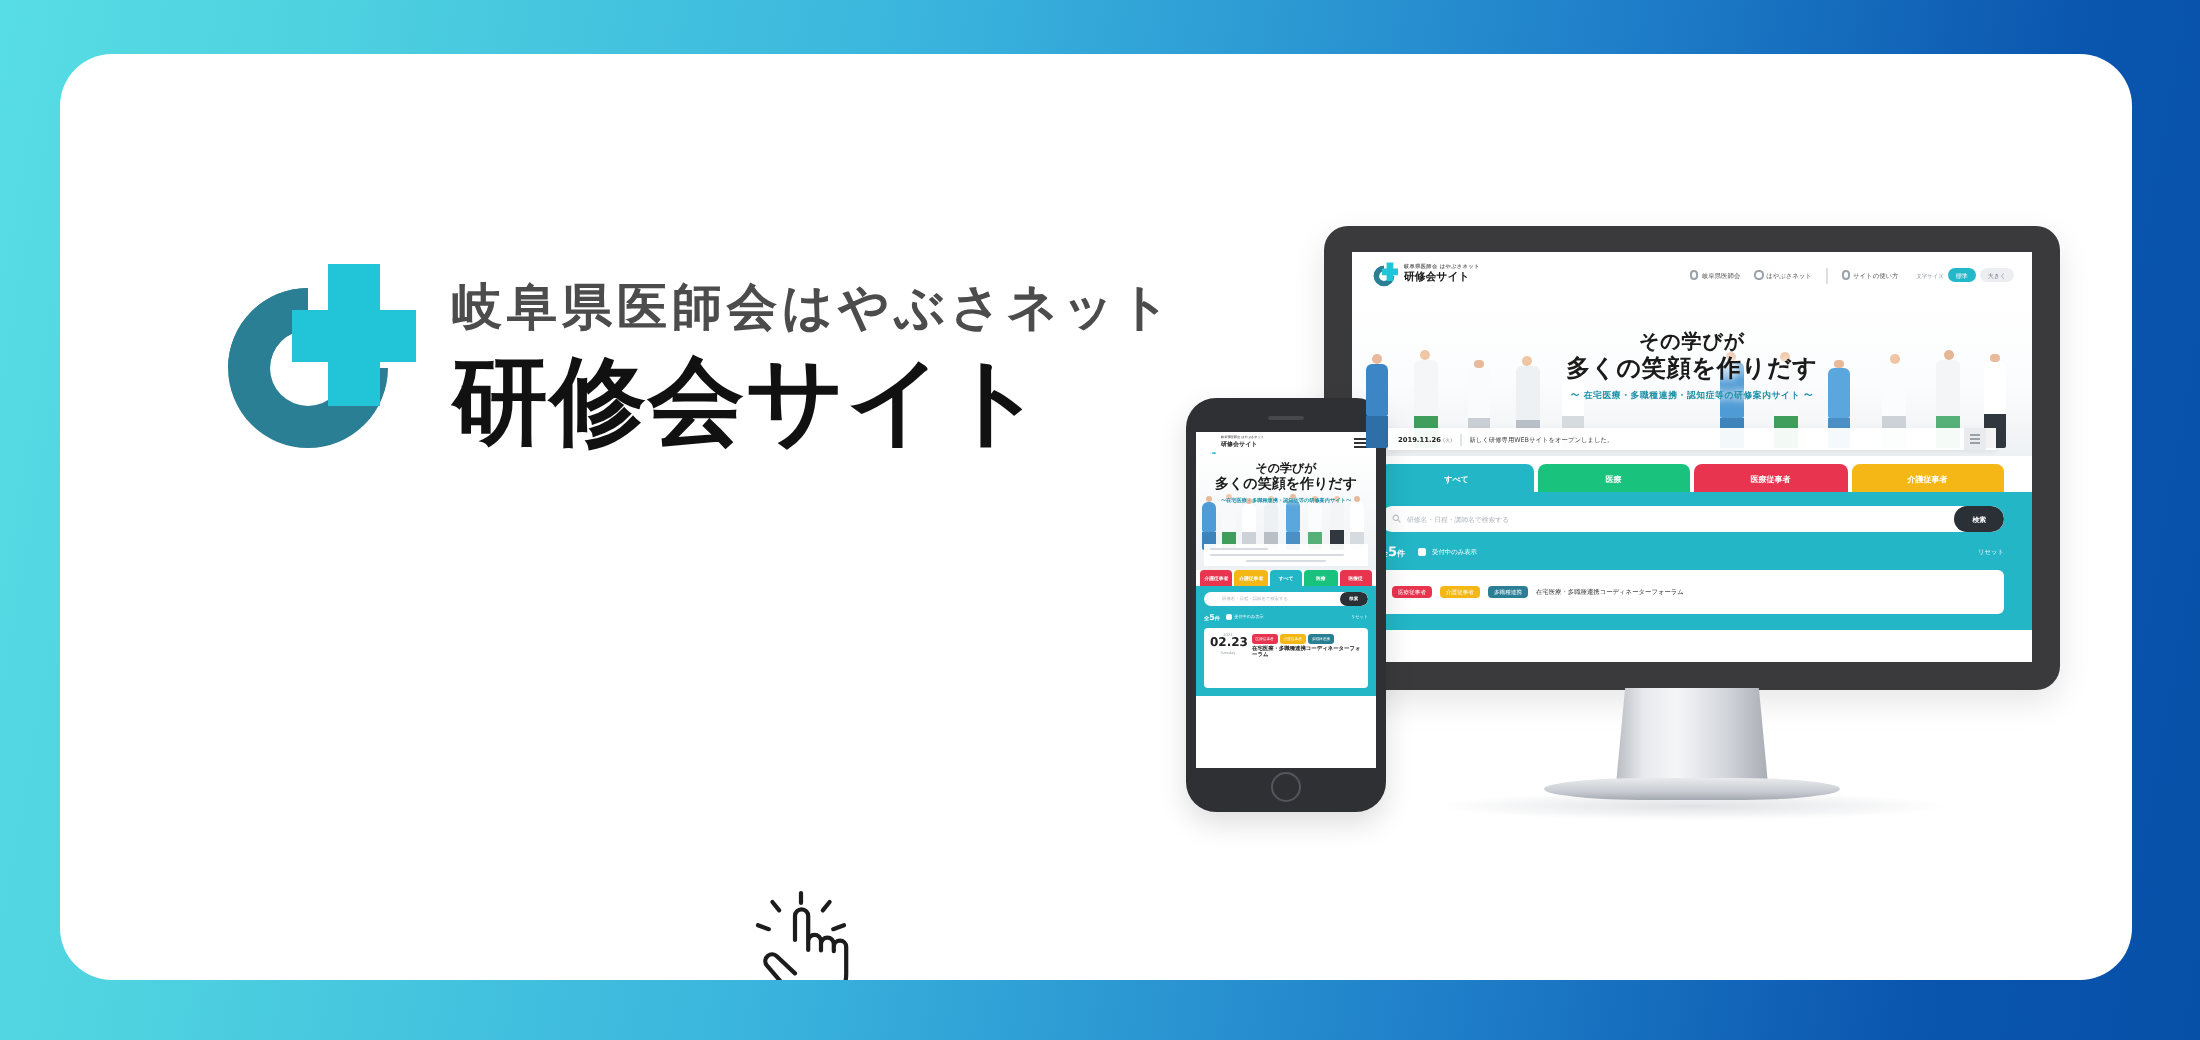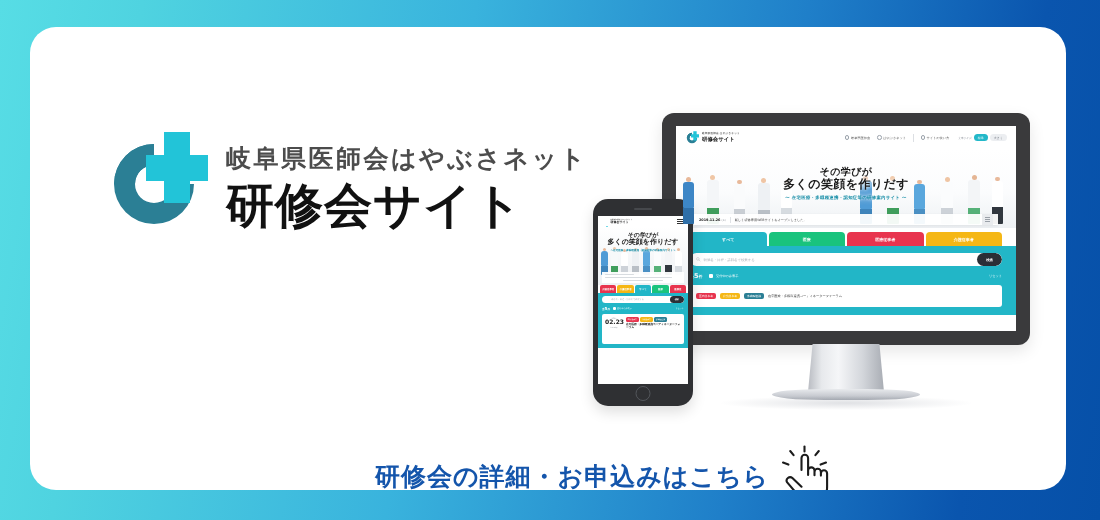--- a/index.html
+++ b/index.html
@@ -14,21 +14,21 @@
 
   
   .card{
     position:absolute;left:30px;top:27px;width:1036px;height:463px;
     background:#ffffff;border-radius:26px;overflow:hidden;
   }
 
   
   .left{position:absolute;left:70px;top:95px;width:490px;}
 
-  .logo-row{display:flex;align-items:center;gap:18px;}
+  .logo-row{display:flex;align-items:flex-start;gap:18px;}
   .logo-mark{position:relative;width:108px;height:108px;flex:none;margin-top:8px;}
   .logo-mark svg{display:block;width:108px;height:108px;}
 
   .logo-text{padding-top:18px;}
   .brand-small{
     font-size:25px;font-weight:bold;color:#4c4c4c;letter-spacing:2.5px;
     line-height:1.1;white-space:nowrap;
   }
   .brand-big{
     font-size:48px;font-weight:bold;color:#111111;letter-spacing:1px;
@@ -251,21 +251,20 @@
           </svg>
         </div>
         <div class="logo-text">
           <div class="brand-small">岐阜県医師会はやぶさネット</div>
           <div class="brand-big">研修会サイト</div>
         </div>
       </div>
     </div>
 
     <div class="cta">
-      <div class="cta-text">研修会の詳細・お申込みはこちら</div>
       <div class="cta-hand">
         <svg viewBox="0 0 52 62" xmlns="http://www.w3.org/2000/svg" fill="none" stroke="#1c1c1c" stroke-width="2.1" stroke-linecap="round" stroke-linejoin="round">
           <path d="M22.5 25 L22.5 13 a3.3 3.3 0 0 1 6.6 0 L29.1 30 l0 -4.4 a3.2 3.2 0 0 1 6.4 0 l0 4.6 0 -3.2 a3.2 3.2 0 0 1 6.4 0 l0 3.6 0 -2.2 a3.1 3.1 0 0 1 6.2 0 l0 13.5 c0 9.2 -5.6 15.6 -14.6 15.6 -8.4 0 -12.4 -3.4 -16.1 -9.3 L8.2 37.4 a3.4 3.4 0 0 1 5.2 -4.3 l 9.1 8.6" fill="#fff"></path>
           <path d="M25.5 6.5 L25.5 1.5"></path>
           <path d="M14.6 10.2 L11.2 6.0"></path>
           <path d="M36.4 10.2 L39.8 6.0"></path>
           <path d="M9.4 19.6 L4.0 17.6"></path>
           <path d="M41.6 19.6 L47.0 17.6"></path>
         </svg>
       </div>

